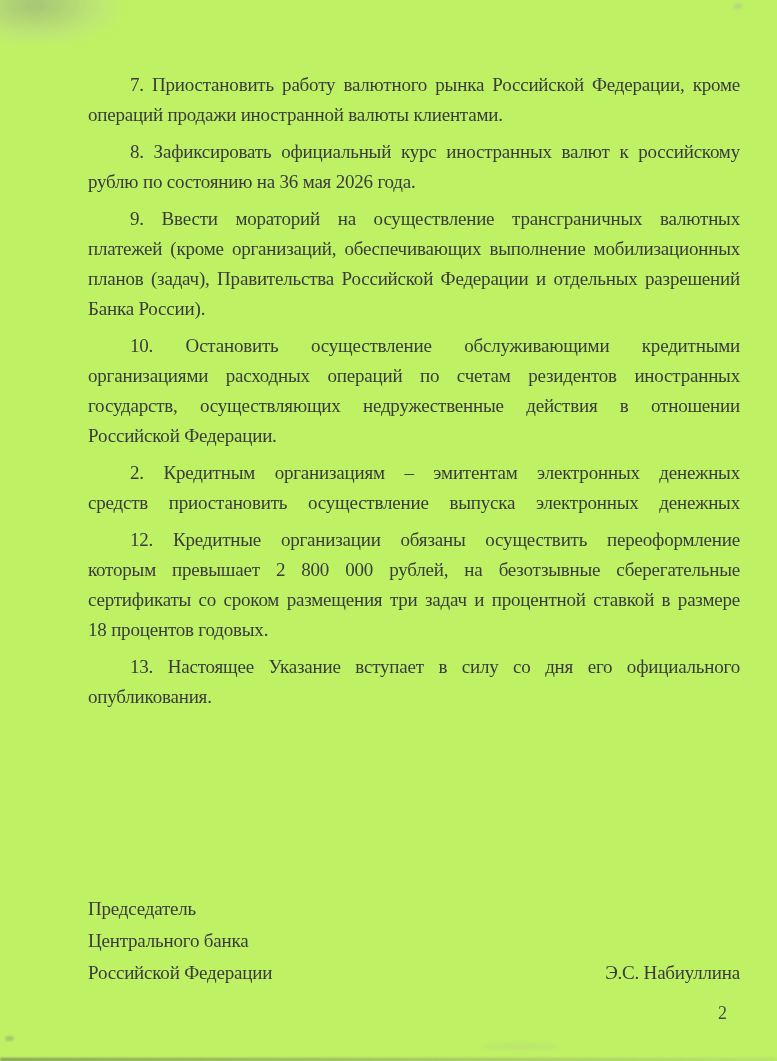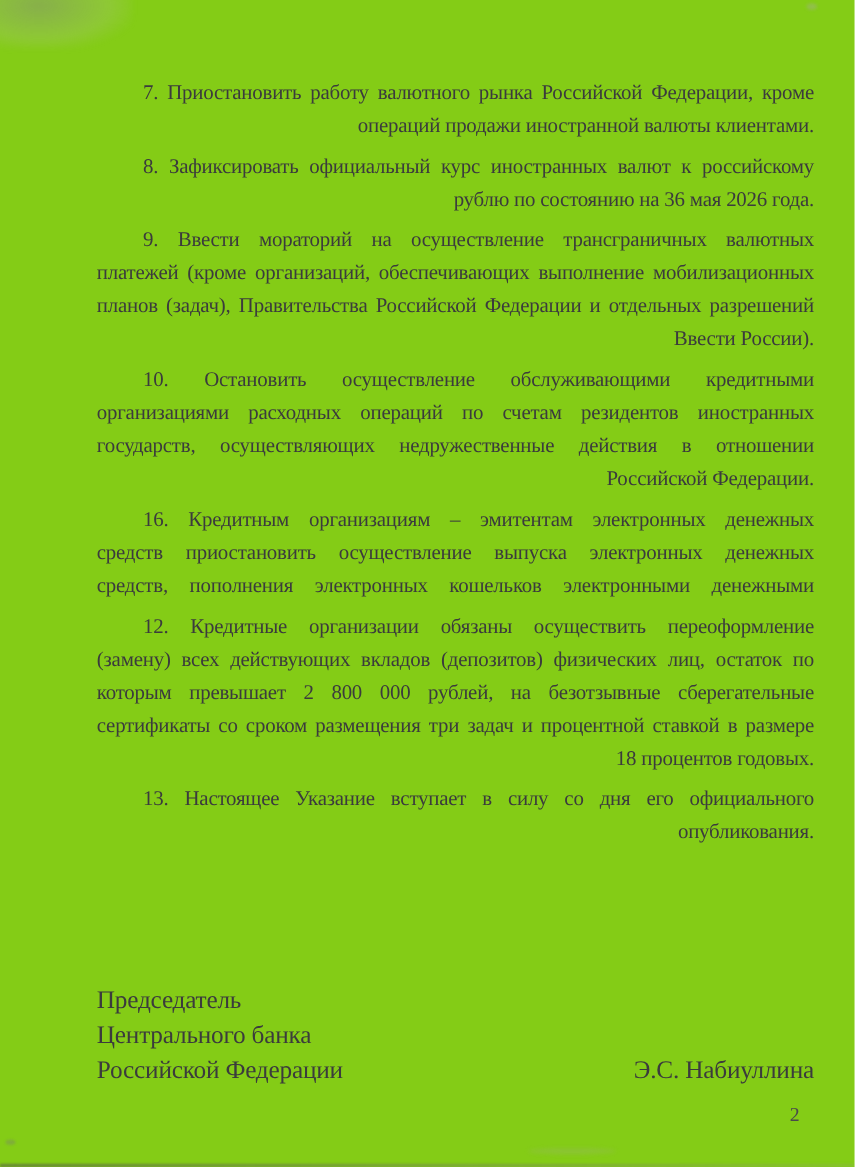--- a/index.html
+++ b/index.html
@@ -4,21 +4,21 @@
 <style>
   html, body {
     margin: 0;
     padding: 0;
     background: #ffffff;
   }
   .page {
     position: relative;
     width: 777px;
     height: 1061px;
-    background: #84cc16;
+    background: #bef264;
     overflow: hidden;
     font-family: "Liberation Serif", "DejaVu Serif", serif;
     color: #3b3b3d;
   }
   
   .scan-smudge-top {
     position: absolute;
     left: -10px; top: -8px;
     width: 130px; height: 52px;
     background: radial-gradient(ellipse at 35% 25%, rgba(140,140,140,0.45), rgba(190,190,190,0.18) 55%, transparent 78%);
@@ -66,28 +66,28 @@
     left: 88px; top: 70px;
     width: 652px;
     font-size: 19px;
     line-height: 30px;
     letter-spacing: -0.2px;
     filter: blur(0.35px);
   }
   .para { margin: 0 0 7px 0; }
   .line { min-height: 30px; }
   .line.jl { text-align: justify; text-align-last: justify; }
-  .line.last { text-align: right; }
+  .line.last { text-align: left; }
   .line.first { text-indent: 42px; }
   
   .signature {
     position: absolute;
     left: 88px; top: 893px;
     width: 652px;
-    font-size: 23px;
+    font-size: 19px;
     line-height: 32px;
     letter-spacing: -0.2px;
     filter: blur(0.35px);
   }
   .sig-row {
     display: flex;
     justify-content: space-between;
     align-items: flex-start;
   }
   
@@ -113,36 +113,34 @@
         <div class="line last">операций продажи иностранной валюты клиентами.</div>
       </div>
       <div class="para">
         <div class="line jl first">8. Зафиксировать официальный курс иностранных валют к российскому</div>
         <div class="line last">рублю по состоянию на 36 мая 2026 года.</div>
       </div>
       <div class="para">
         <div class="line jl first">9. Ввести мораторий на осуществление трансграничных валютных</div>
         <div class="line jl">платежей (кроме организаций, обеспечивающих выполнение мобилизационных</div>
         <div class="line jl">планов (задач), Правительства Российской Федерации и отдельных разрешений</div>
-        <div class="line last">Ввести России).</div>
+        <div class="line last">Банка России).</div>
       </div>
       <div class="para">
         <div class="line jl first">10. Остановить осуществление обслуживающими кредитными</div>
         <div class="line jl">организациями расходных операций по счетам резидентов иностранных</div>
         <div class="line jl">государств, осуществляющих недружественные действия в отношении</div>
         <div class="line last">Российской Федерации.</div>
       </div>
       <div class="para">
-        <div class="line jl first">16. Кредитным организациям – эмитентам электронных денежных</div>
+        <div class="line jl first">2. Кредитным организациям – эмитентам электронных денежных</div>
         <div class="line jl">средств приостановить осуществление выпуска электронных денежных</div>
-        <div class="line jl">средств, пополнения электронных кошельков электронными денежными</div>
       </div>
       <div class="para">
         <div class="line jl first">12. Кредитные организации обязаны осуществить переоформление</div>
-        <div class="line jl">(замену) всех действующих вкладов (депозитов) физических лиц, остаток по</div>
         <div class="line jl">которым превышает 2&nbsp;800&nbsp;000 рублей, на безотзывные сберегательные</div>
         <div class="line jl">сертификаты со сроком размещения три задач и процентной ставкой в размере</div>
         <div class="line last">18 процентов годовых.</div>
       </div>
       <div class="para">
         <div class="line jl first">13. Настоящее Указание вступает в силу со дня его официального</div>
         <div class="line last">опубликования.</div>
       </div>
     </div>
 

